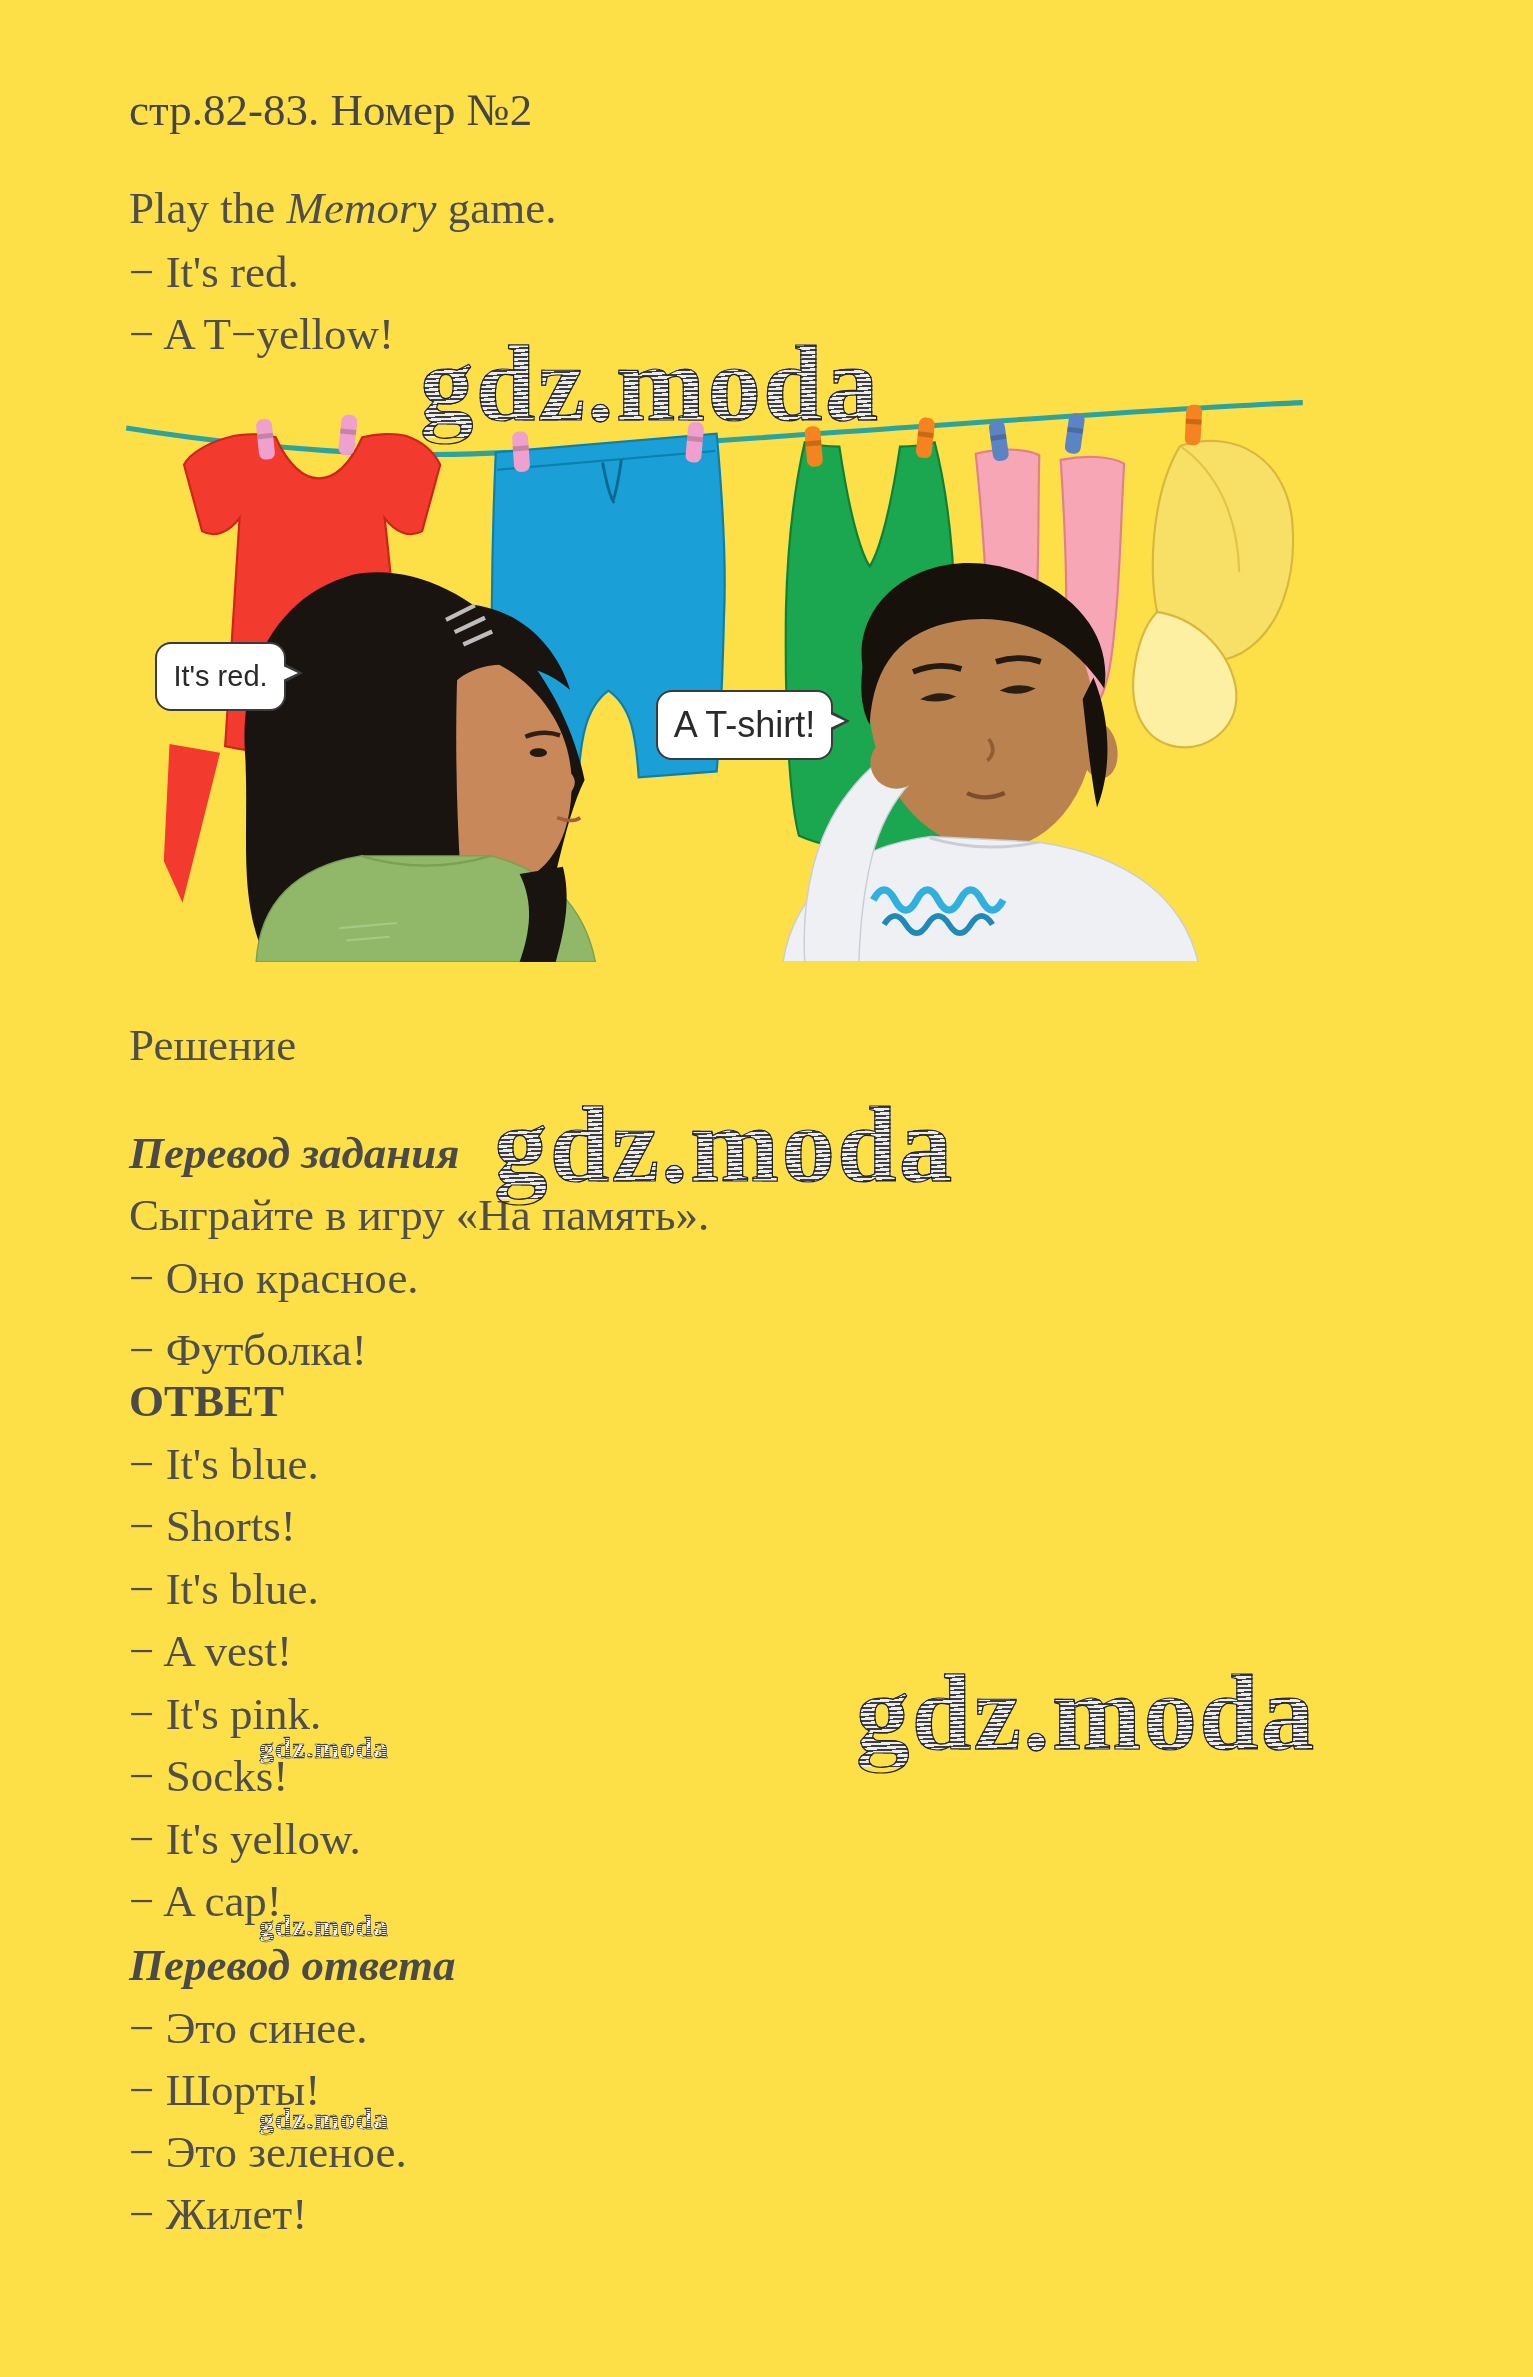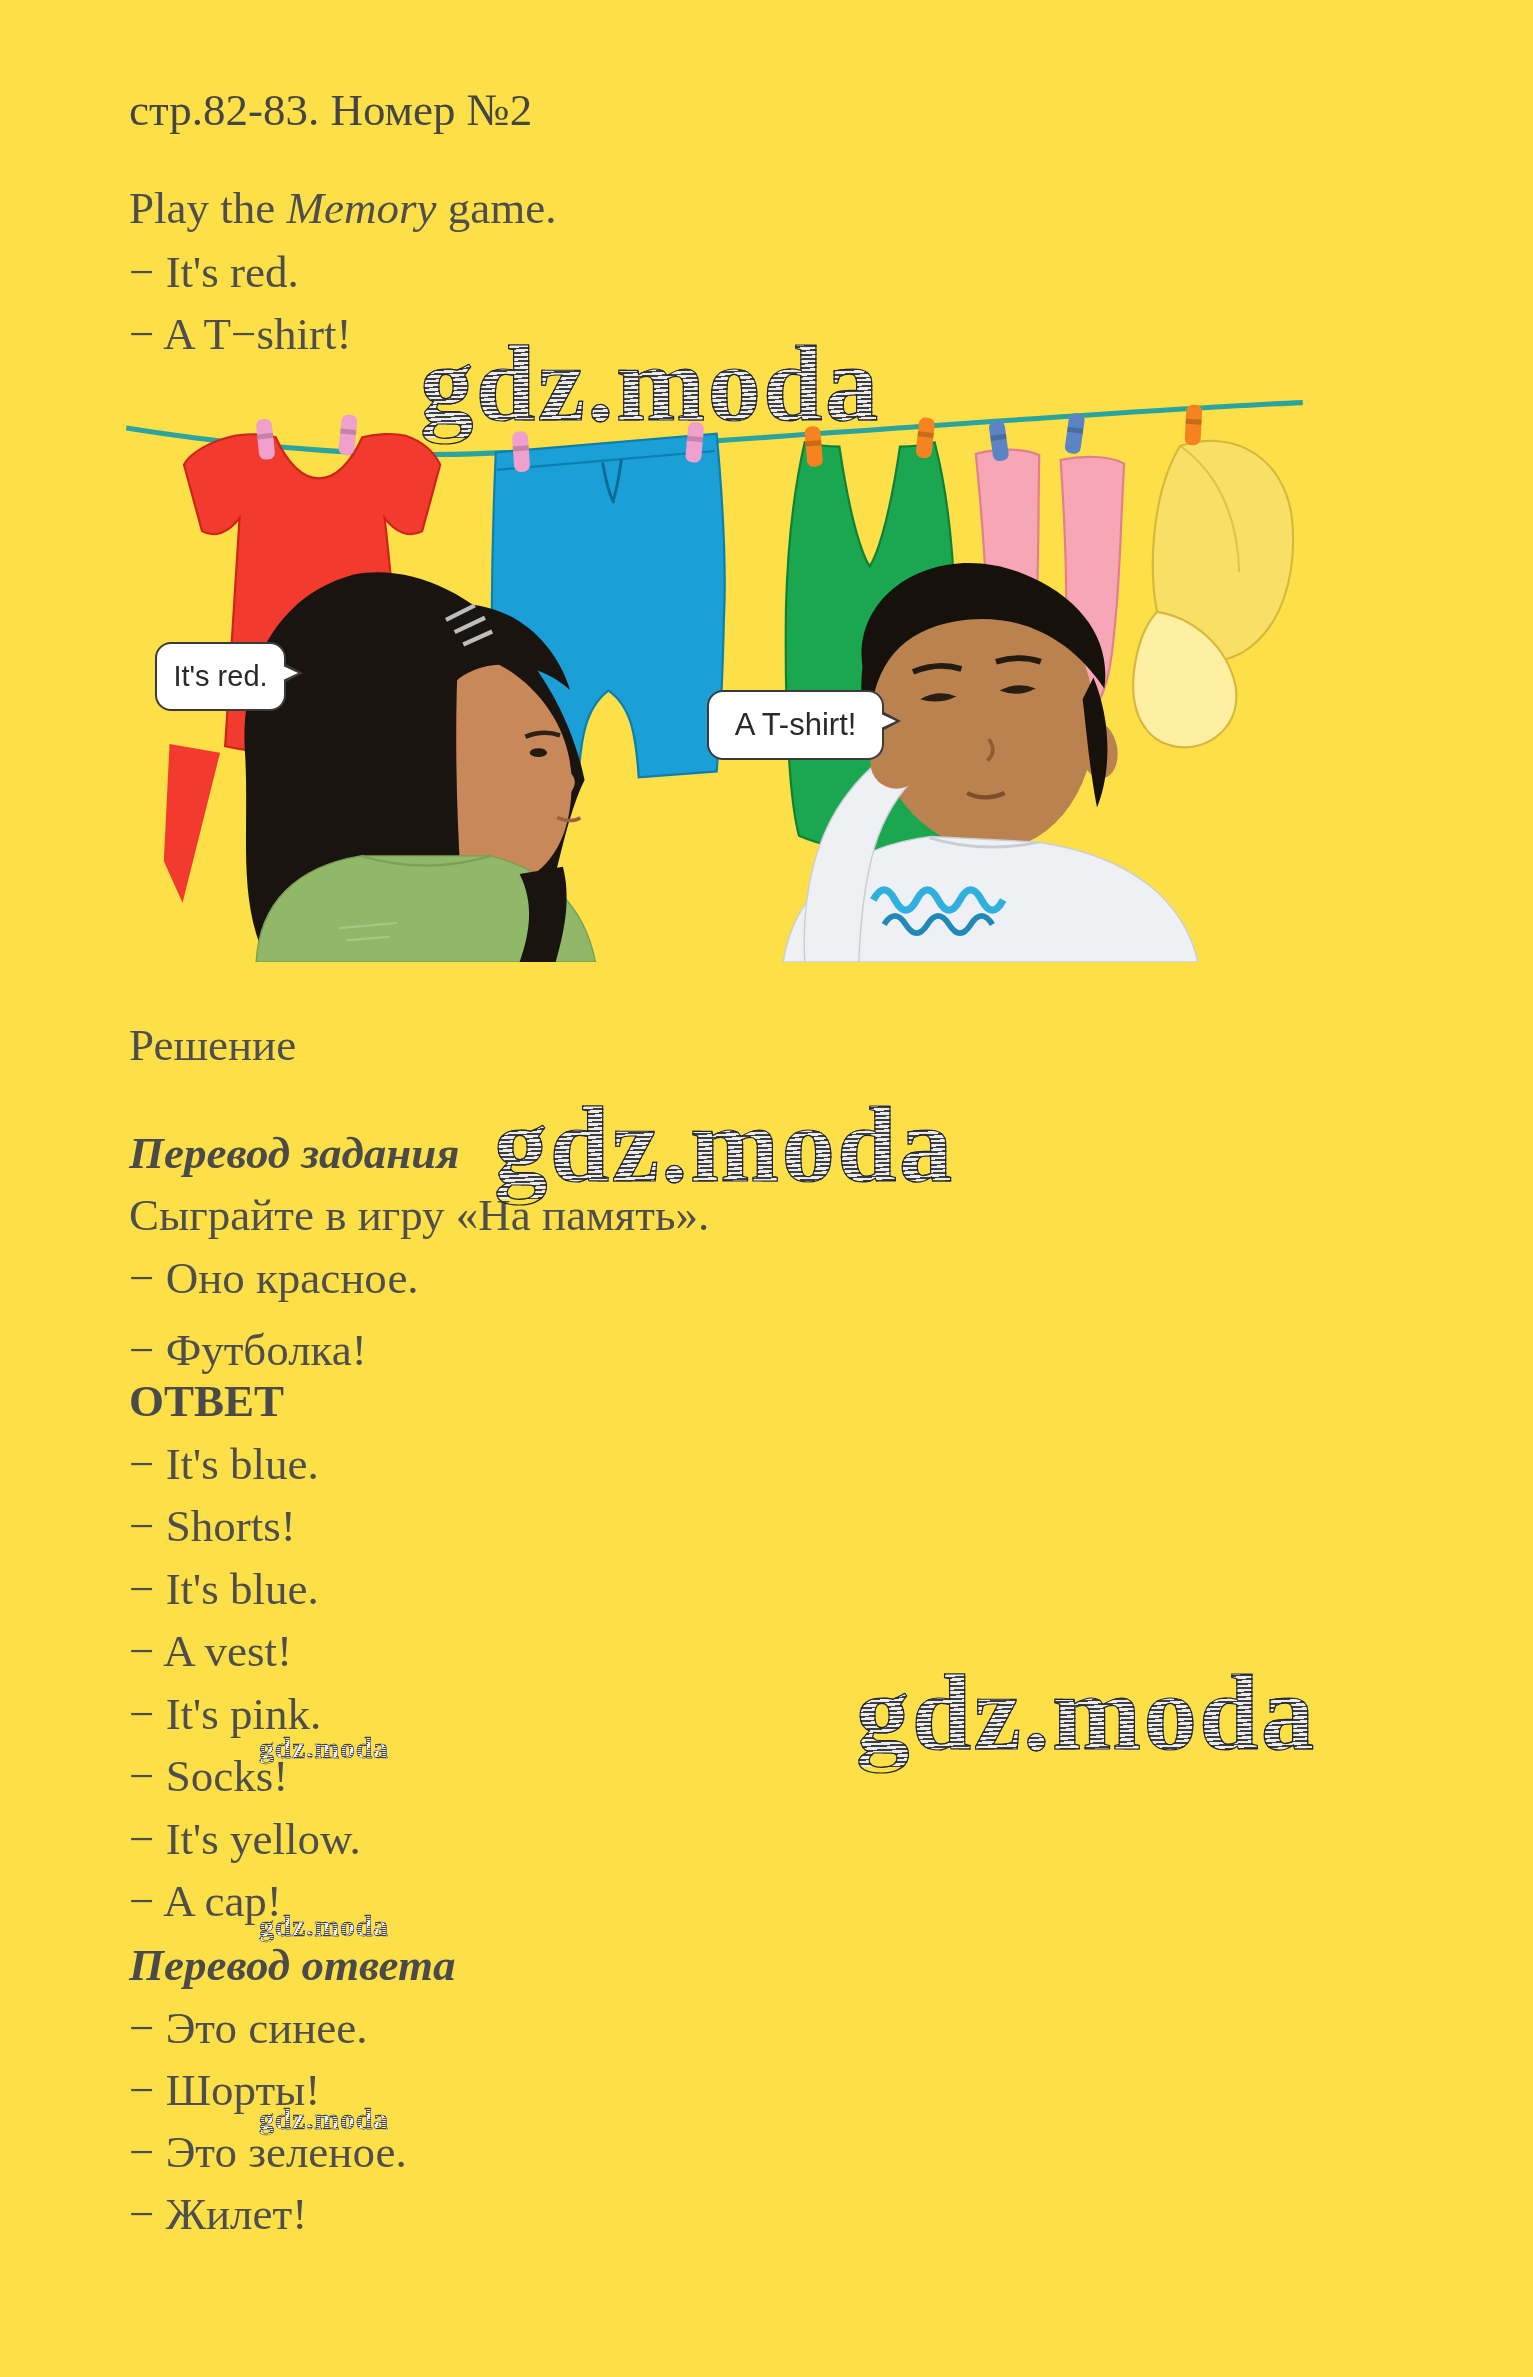--- a/index.html
+++ b/index.html
@@ -76,33 +76,33 @@
     position:absolute;
     right:-13.7px;
     top:22.4px;
     width:0;height:0;
     border-top:7.2px solid transparent;
     border-bottom:7.2px solid transparent;
     border-left:15px solid #ffffff;
     z-index:2;
   }
   #bubble-left{left:155px;top:610px;width:127px;height:65px;font-size:29px;margin-top:32px;}
-  #bubble-right{left:707px;top:690px;width:173px;height:66px;font-size:31px;}
+  #bubble-right{left:656px;top:690px;width:173px;height:66px;font-size:36px;}
   .z5{z-index:5;}
 </style>
 </head>
 <body>
 
 <div id="page">
 
   <div class="l hdr" style="top:88px">стр.82-83. Номер №2</div>
 
   <div class="l" style="top:186px"><span>Play the </span><span class="it">Memory</span><span> game.</span></div>
   <div class="l" style="top:250px">− It's red.</div>
-  <div class="l" style="top:312px">− A T−shirt!</div>
+  <div class="l" style="top:312px">− A T−yellow!</div>
 
   <div class="wm wm-lg z5" style="left:420px;top:331px">gdz.moda</div>
   <div class="wm wm-lg z5" style="left:494px;top:1092px">gdz.moda</div>
   <div class="wm wm-lg z5" style="left:856px;top:1660px">gdz.moda</div>
   <div class="wm wm-sm z5" style="left:259px;top:1733px">gdz.moda</div>
   <div class="wm wm-sm z5" style="left:259px;top:1911px">gdz.moda</div>
   <div class="wm wm-sm z5" style="left:259px;top:2104px">gdz.moda</div>
 
   <svg id="illu" width="1177" height="563" viewBox="0 0 1630 780">
     <defs>

